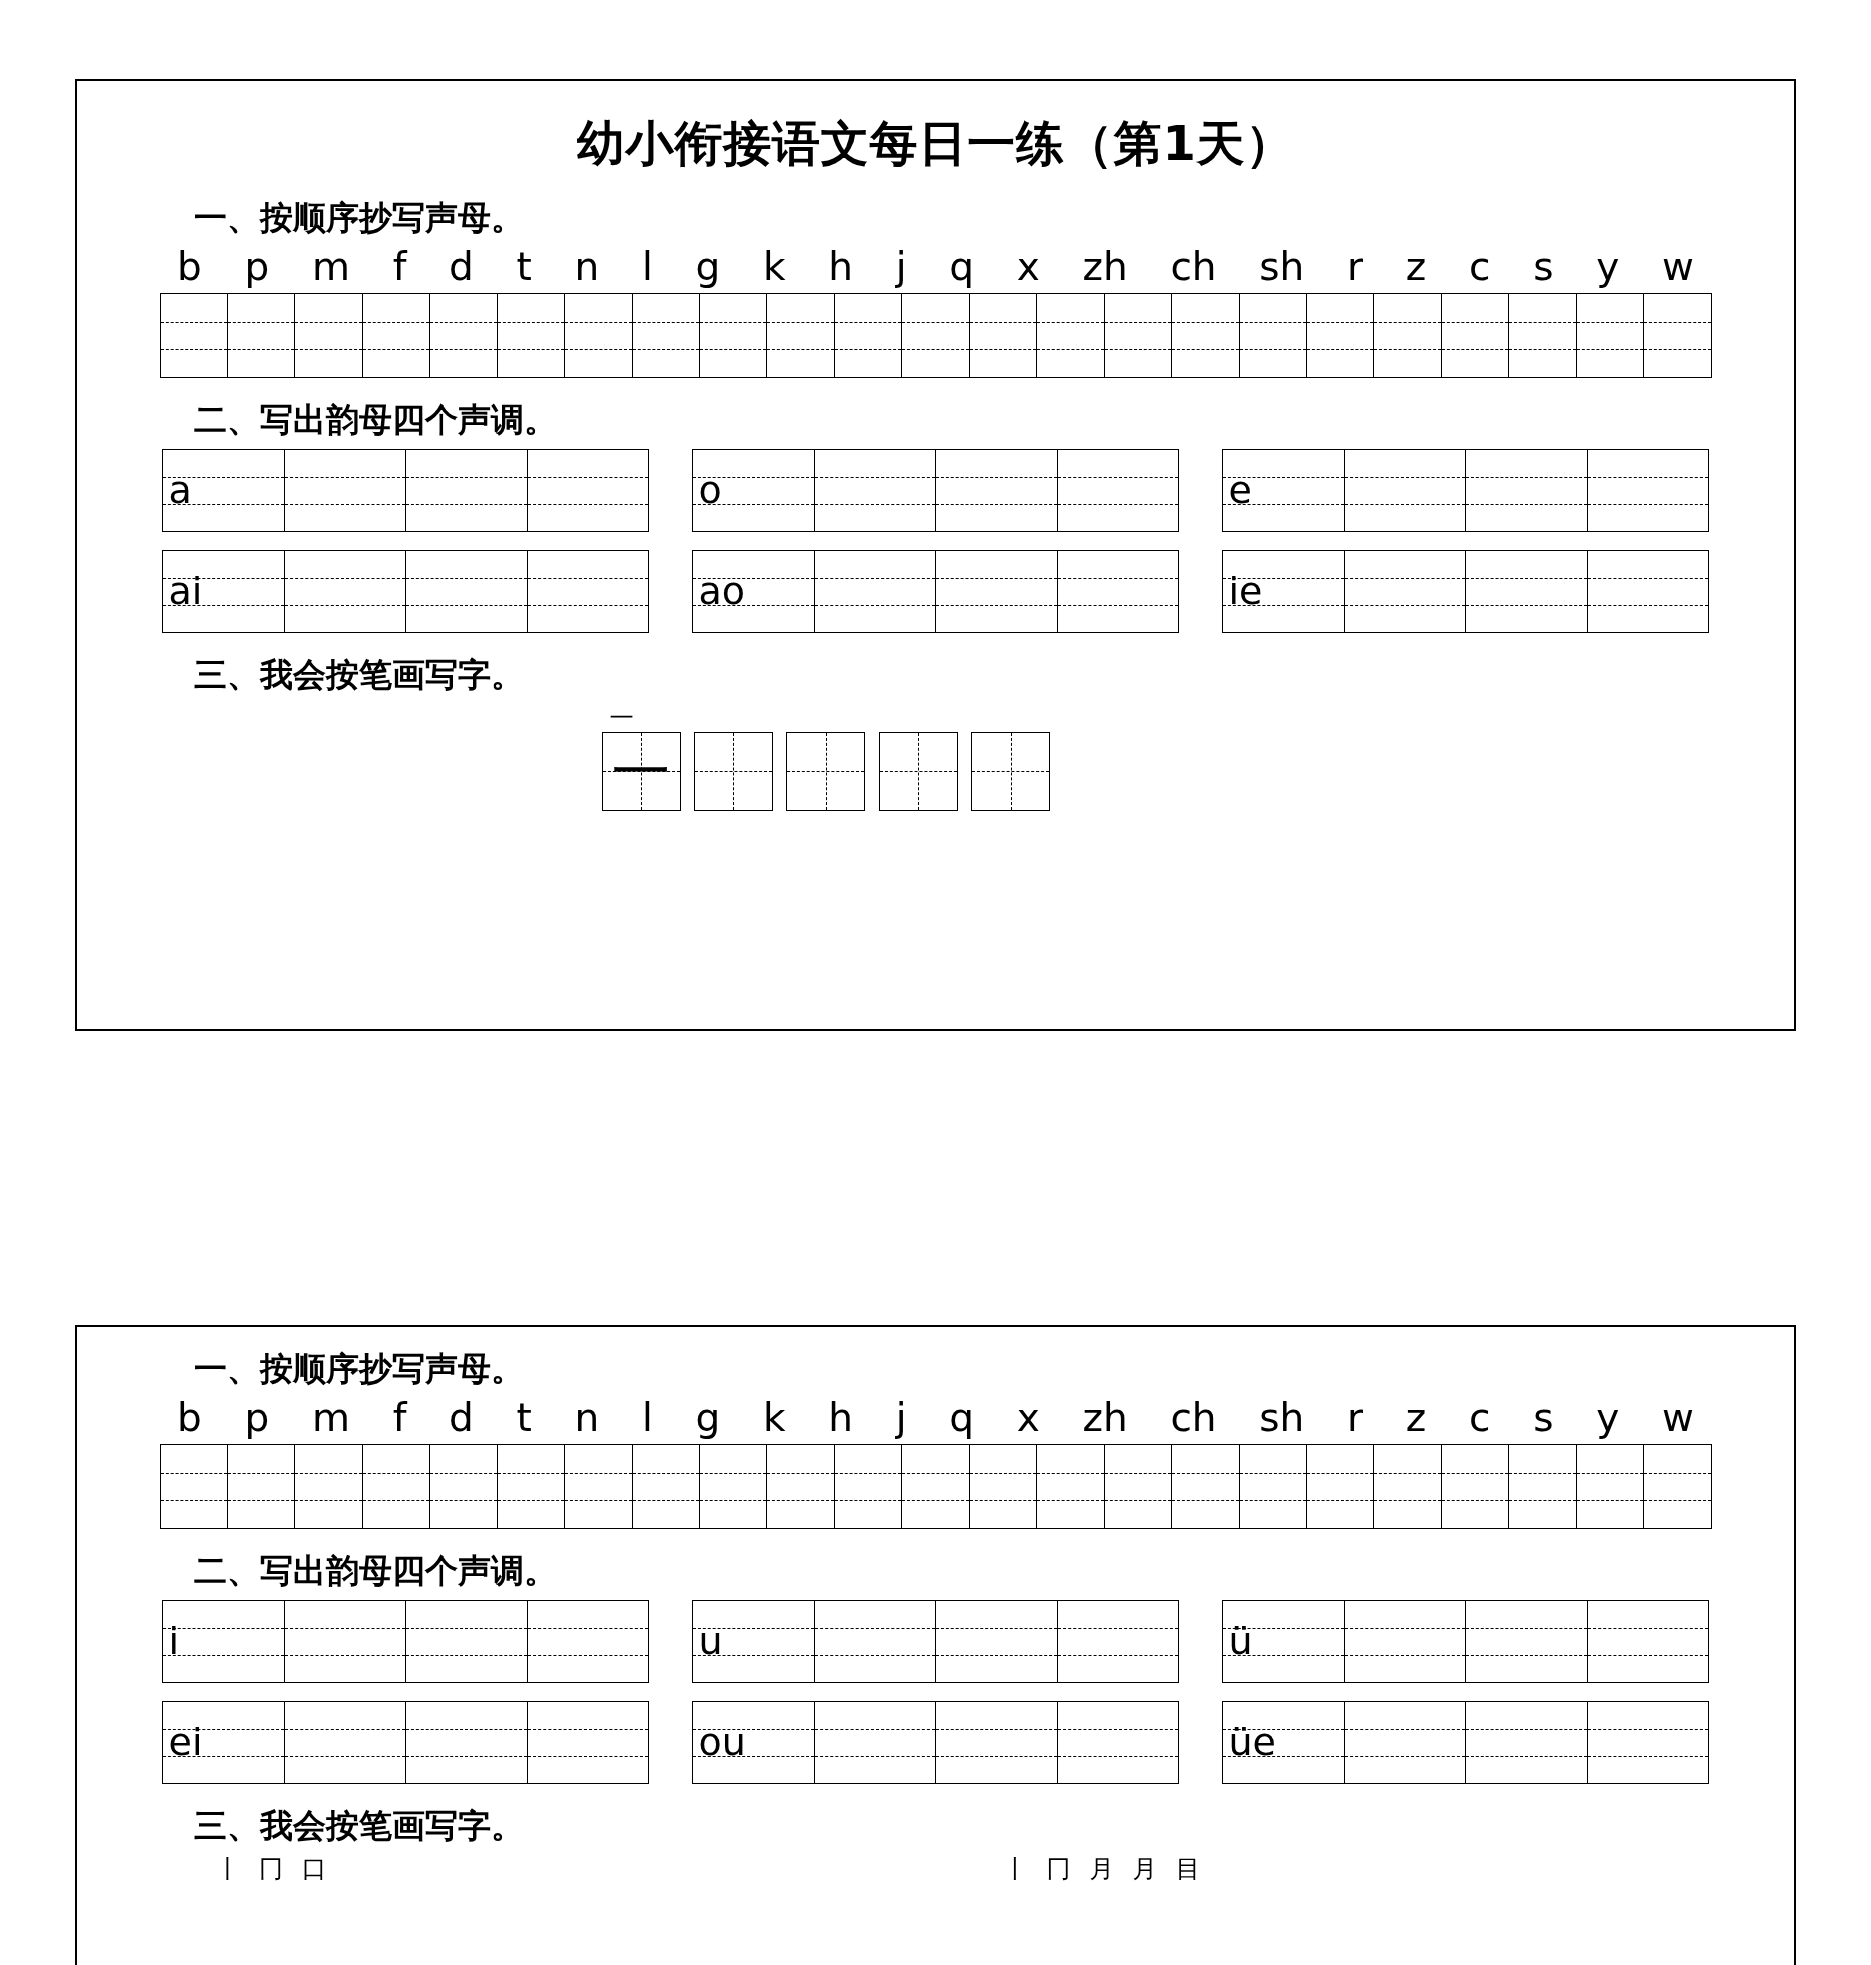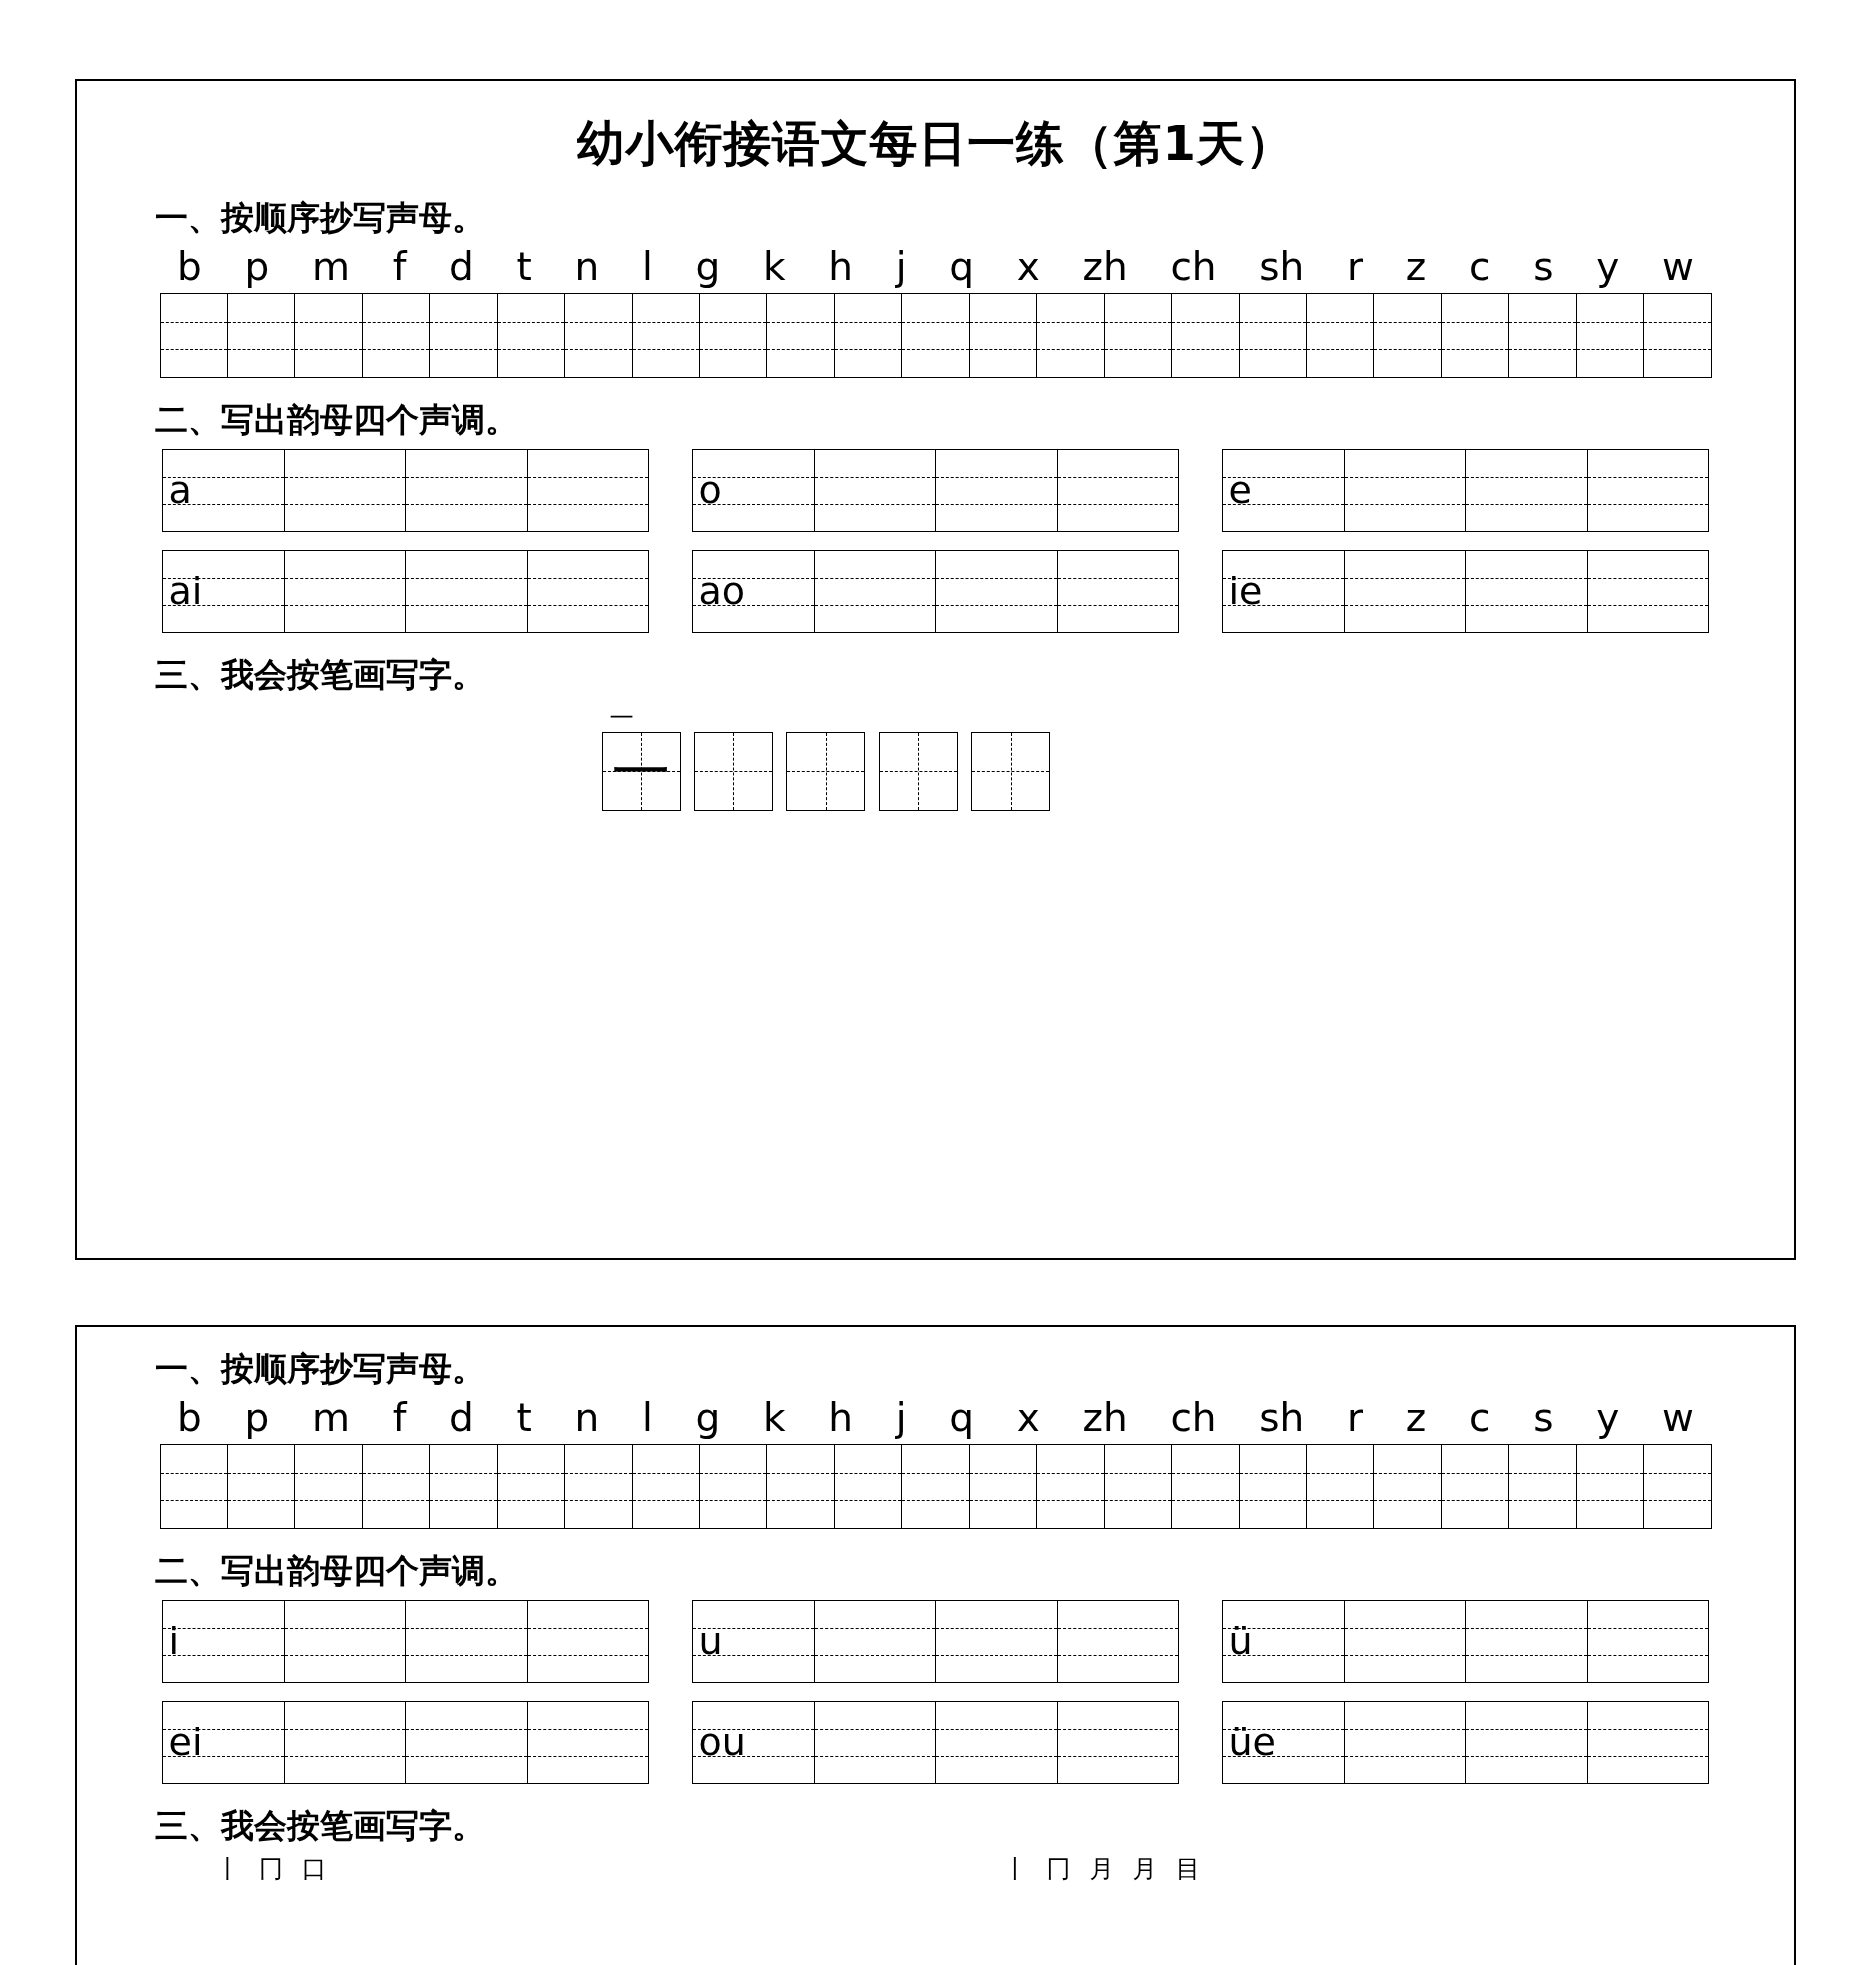--- a/index.html
+++ b/index.html
@@ -14,40 +14,40 @@
     position: relative;
   }
   .page {
     position: absolute;
     left: 75px;
     width: 1721px;
     border: 2.4px solid #000;
     box-sizing: border-box;
     background: #fff;
   }
-  #sheet-1 { top: 79px; height: 1181px; }
+  #sheet-1 { top: 79px; height: 952px; }
   #sheet-2 { top: 1325px; height: 1246px; }
 
   .sheet-title {
     text-align: center;
     font-family: "DejaVu Sans", sans-serif;
     font-weight: bold;
     font-size: 48px;
     letter-spacing: 0.8px;
     margin-top: 31px;
     margin-bottom: 3.9px;
     color: #000;
   }
 
   .section-head {
     font-family: "DejaVu Serif", serif;
     font-weight: bold;
     font-size: 33px;
     color: #000;
-    margin-left: 78px;
+    margin-left: 117px;
     margin-top: 20.4px;
     margin-bottom: 5.5px;
   }
 
   
   .initials-row {
     display: flex;
     justify-content: space-between;
     padding: 0 100px 0 100px;
     font-family: "DejaVu Sans", sans-serif;

